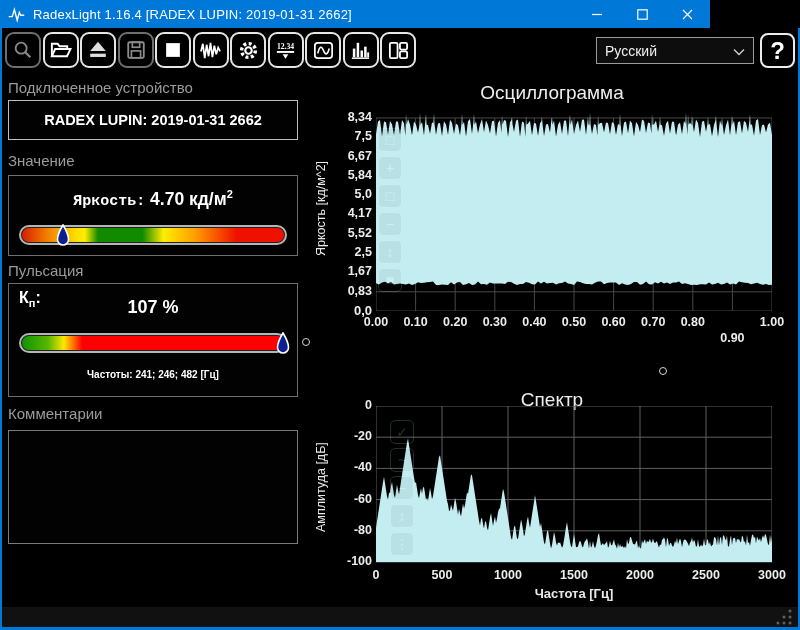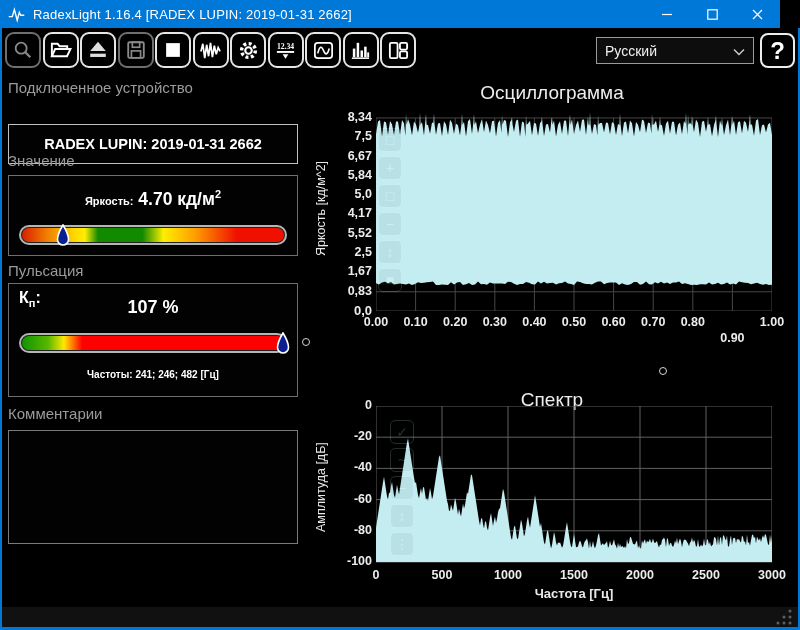--- a/index.html
+++ b/index.html
@@ -2,21 +2,21 @@
 <html><head>
 <meta charset="utf-8">
 <style>
   html,body{margin:0;padding:0;background:#2a2a2a;}
   *{box-sizing:border-box;}
   body{font-family:"Liberation Sans","DejaVu Sans",sans-serif;}
   .window{position:relative;width:800px;height:630px;background:#000;overflow:hidden;}
   .abs{position:absolute;}
 
   
-  .titlebar{left:0;top:0;width:780px;height:28px;background:#0078d7;display:flex;align-items:center;color:#fff;}
+  .titlebar{left:0;top:0;width:710px;height:28px;background:#0078d7;display:flex;align-items:center;color:#fff;}
   .titlebar .appicon{margin:0 8px 0 8px;display:flex;align-items:center;}
   .titlebar .title{font-size:13px;letter-spacing:.2px;}
   .win-btns{margin-left:auto;display:flex;height:28px;}
   .win-btn{width:45px;height:28px;display:flex;align-items:center;justify-content:center;}
 
   
   .frame-l{left:0;top:28px;width:2px;height:602px;background:#0078d7;}
   .frame-r{left:798px;top:28px;width:2px;height:602px;background:#0078d7;}
   .frame-b{left:0;top:627px;width:800px;height:3px;background:#0078d7;}
 
@@ -29,25 +29,25 @@
   .lang-box{left:596px;top:37px;width:158px;height:27px;border:1px solid #9a9a9a;background:#0d0d0d;
         color:#f0f0f0;font-size:14px;display:flex;align-items:center;padding:0 8px;}
   .lang-box .chev{margin-left:auto;color:#cfcfcf;}
   .help-btn{left:760px;top:33px;width:35px;height:35px;border:2px solid #ededed;border-radius:8px;
         color:#fff;font-size:24px;font-weight:700;display:flex;align-items:center;justify-content:center;background:#000;}
 
   
   .sec-label{color:#9b9b9b;font-size:15px;left:8px;width:290px;}
   .panel-box{left:8px;width:290px;background:#020202;border:1px solid #6e6e6e;}
   .device-box{top:100px;height:40px;border-color:#c0c0c0;display:flex;align-items:center;justify-content:center;
-        color:#fff;font-weight:700;font-size:14.5px;margin-top:24px;}
+        color:#fff;font-weight:700;font-size:14.5px;}
   .value-box{top:175px;height:81px;}
   .pulse-box{top:283px;height:114px;}
   .reading-line{position:absolute;left:0;top:12px;width:100%;text-align:center;color:#fff;}
-  .reading-line .param{font-weight:700;font-size:11px;}
+  .reading-line .param{font-weight:700;font-size:15px;font-family:Liberation Mono, monospace;}
   .reading-line .val{font-weight:700;font-size:17.5px;}
   sup{font-size:11px;} sub{font-size:11px;}
   .grad-bar{position:absolute;left:10px;width:268px;height:20px;border:2px solid #b5b5b5;border-radius:11px;background:#222;}
   .grad-fill{position:absolute;left:1px;top:1px;right:1px;bottom:1px;border-radius:8px;}
   .drop-marker{position:absolute;top:-3px;}
   .kp-label{position:absolute;left:10px;top:5px;color:#fff;font-weight:700;font-size:16px;}
   .kp-value{position:absolute;left:0;top:13px;width:100%;text-align:center;color:#fff;font-weight:700;font-size:18px;}
   .freq-line{position:absolute;left:0;top:85px;width:100%;text-align:center;color:#fff;font-weight:700;font-size:10px;}
   .comments-box{top:430px;height:114px;border:1px solid #7a7a7a;}
   .comments-box textarea{width:100%;height:100%;background:transparent;border:none;resize:none;color:#ddd;

